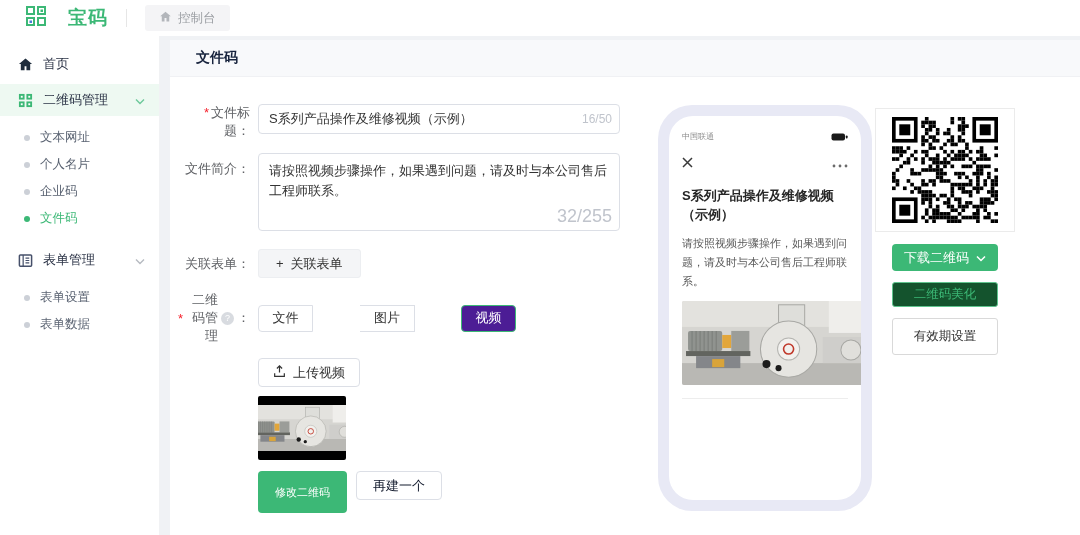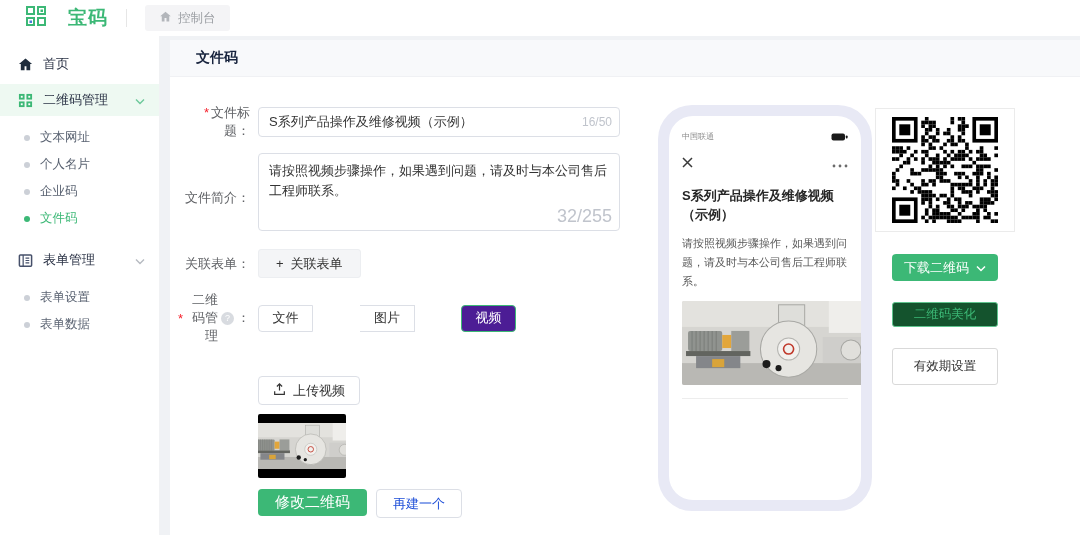--- a/index.html
+++ b/index.html
@@ -28,62 +28,62 @@
   .side-item .chev{margin-left:auto;}
   .side-item.sel{background:#eef9f2;}
   .sub-item{height:27px;display:flex;align-items:center;gap:10px;padding-left:24px;font-size:12.5px;color:#5a6372;cursor:pointer;}
   .dot{width:6px;height:6px;border-radius:50%;background:#ccd0d7;flex-shrink:0;}
   .sub-item.active{color:#3cb876;}
   .sub-item.active .dot{background:#3cb876;}
   .side-gap{height:8px;}
 
   
   .form{position:absolute;left:8px;top:64px;width:470px;}
-  .frow{display:flex;align-items:center;}
+  .frow{display:flex;}
   .flabel{width:80px;padding-right:8px;text-align:right;font-size:13px;color:#606266;flex-shrink:0;}
   .req{color:#f5222d;margin-right:2px;}
   .v-center{align-self:center;}
   .input-wrap{position:relative;width:362px;}
   .txt-input{width:362px;height:30px;border:1px solid #dcdfe6;border-radius:4px;padding:0 48px 0 10px;font-size:13px;color:#333;outline:none;background:#fff;}
   .counter-in{position:absolute;right:8px;top:8px;color:#c0c4cc;font-size:12px;}
   .ta-wrap{position:relative;width:362px;margin-top:13px;}
   .txt-area{width:362px;height:78px;border:1px solid #dcdfe6;border-radius:4px;padding:7px 10px;font-size:13px;color:#333;line-height:1.55;resize:none;outline:none;font-family:inherit;}
   .counter-ta{position:absolute;right:8px;bottom:8px;color:#c0c4cc;font-size:18px;}
   .row-related{margin-top:14px;align-items:center;}
   .related-btn{background:#f4f5f7;border:1px solid #eceef1;border-radius:3px;height:29px;padding:0 17px;font-size:13px;color:#333;cursor:pointer;display:inline-flex;align-items:center;gap:7px;}
   .row-upload{margin-top:13px;align-items:center;}
   .uplabel{display:flex;align-items:center;justify-content:flex-end;gap:3px;}
   .info-icon{width:13px;height:13px;border-radius:50%;background:#d8dbe0;color:#fff;font-size:9px;display:inline-flex;align-items:center;justify-content:center;flex-shrink:0;}
   .seg{display:flex;align-items:center;gap:47px;}
   .seg-btn{min-width:55px;height:27px;border:1px solid #dcdfe6;background:#fff;font-size:13px;color:#333;cursor:pointer;display:flex;align-items:center;justify-content:center;padding:0 12px;}
   .seg-btn.first{border-radius:4px 0 0 4px;}
   .seg-btn.mid{border-left:none;border-radius:0;}
   .seg-btn.active{background:#4c1d95;border:1px solid #3cb876;color:#fff;border-radius:4px;margin-left:-1px;}
   .row-offset{margin-top:13px;}
-  .upload-video-btn{height:29px;border:1px solid #dcdfe6;border-radius:4px;background:#fff;display:inline-flex;align-items:center;gap:7px;padding:0 14px;font-size:13px;color:#333;cursor:pointer;margin-top:18px;}
+  .upload-video-btn{height:29px;border:1px solid #dcdfe6;border-radius:4px;background:#fff;display:inline-flex;align-items:center;gap:7px;padding:0 14px;font-size:13px;color:#333;cursor:pointer;}
   .thumb{width:88px;height:64px;background:#000;display:flex;align-items:center;border-radius:2px;overflow:hidden;margin-top:9px;cursor:pointer;}
   .thumb svg{width:88px;height:46px;display:block;}
   .btn-row{margin-top:11px;display:flex;gap:9px;}
-  .primary-btn{background:#3cb876;color:#fff;border:none;border-radius:4px;height:27px;padding:0 17px;font-size:15px;cursor:pointer;}
-  .plain-btn{background:#fff;border:1px solid #dcdfe6;border-radius:4px;height:29px;padding:0 16px;font-size:13px;color:#1d4ed8;cursor:pointer;}
+  .primary-btn{background:#3cb876;color:#fff;border:none;border-radius:4px;height:42px;padding:0 17px;font-size:11px;cursor:pointer;}
+  .plain-btn{background:#fff;border:1px solid #dcdfe6;border-radius:4px;height:29px;padding:0 16px;font-size:13px;color:#0f172a;cursor:pointer;}
 
   
   .phone{position:absolute;left:488px;top:65px;width:214px;height:406px;background:#e8e9f5;border-radius:34px;padding:11px;}
   .phone-screen{background:#fff;border-radius:24px;height:100%;padding:9px 13px;overflow:hidden;position:relative;}
   .p-status{display:flex;justify-content:space-between;align-items:center;margin-top:2px;}
   .carrier{font-size:8px;color:#8b8b8b;}
   .p-nav{display:flex;justify-content:space-between;align-items:center;margin-top:9px;}
   .p-title{font-size:13px;font-weight:bold;color:#262626;margin-top:15px;line-height:1.45;}
   .p-desc{font-size:11px;color:#595959;line-height:1.75;margin-top:9px;}
   .p-media{margin-top:10px;width:181px;height:84px;border-radius:2px;overflow:hidden;}
   .p-media svg{width:181px;height:84px;display:block;}
   .p-divider{margin-top:13px;border-top:1px solid #ededed;}
 
   
-  .qr-panel{position:absolute;left:705px;top:68px;width:140px;display:flex;flex-direction:column;align-items:center;gap:10px;}
+  .qr-panel{position:absolute;left:705px;top:68px;width:140px;display:flex;flex-direction:column;align-items:center;}
   .qr-box{width:140px;height:124px;background:#fff;border:1px solid #ebebeb;display:flex;align-items:center;justify-content:center;}
   .download-btn{margin-top:12px;width:106px;height:27px;background:#3cb876;color:#fff;border:none;border-radius:4px;font-size:13px;cursor:pointer;display:flex;align-items:center;justify-content:center;gap:7px;}
   .beautify-btn{margin-top:11px;width:106px;height:25px;background:#14532d;border:1px solid #5fc48e;border-radius:3px;color:#3cb876;font-size:12.5px;cursor:pointer;}
   .validity-btn{margin-top:11px;width:106px;height:37px;background:#fff;border:1px solid #d9d9d9;border-radius:3px;color:#333;font-size:12.5px;cursor:pointer;}
 </style>
 </head>
 <body>
 
 <svg width="0" height="0" style="position:absolute" aria-hidden="true">
   <symbol id="machinery-art" viewBox="0 0 180 84" preserveAspectRatio="xMidYMid slice">

